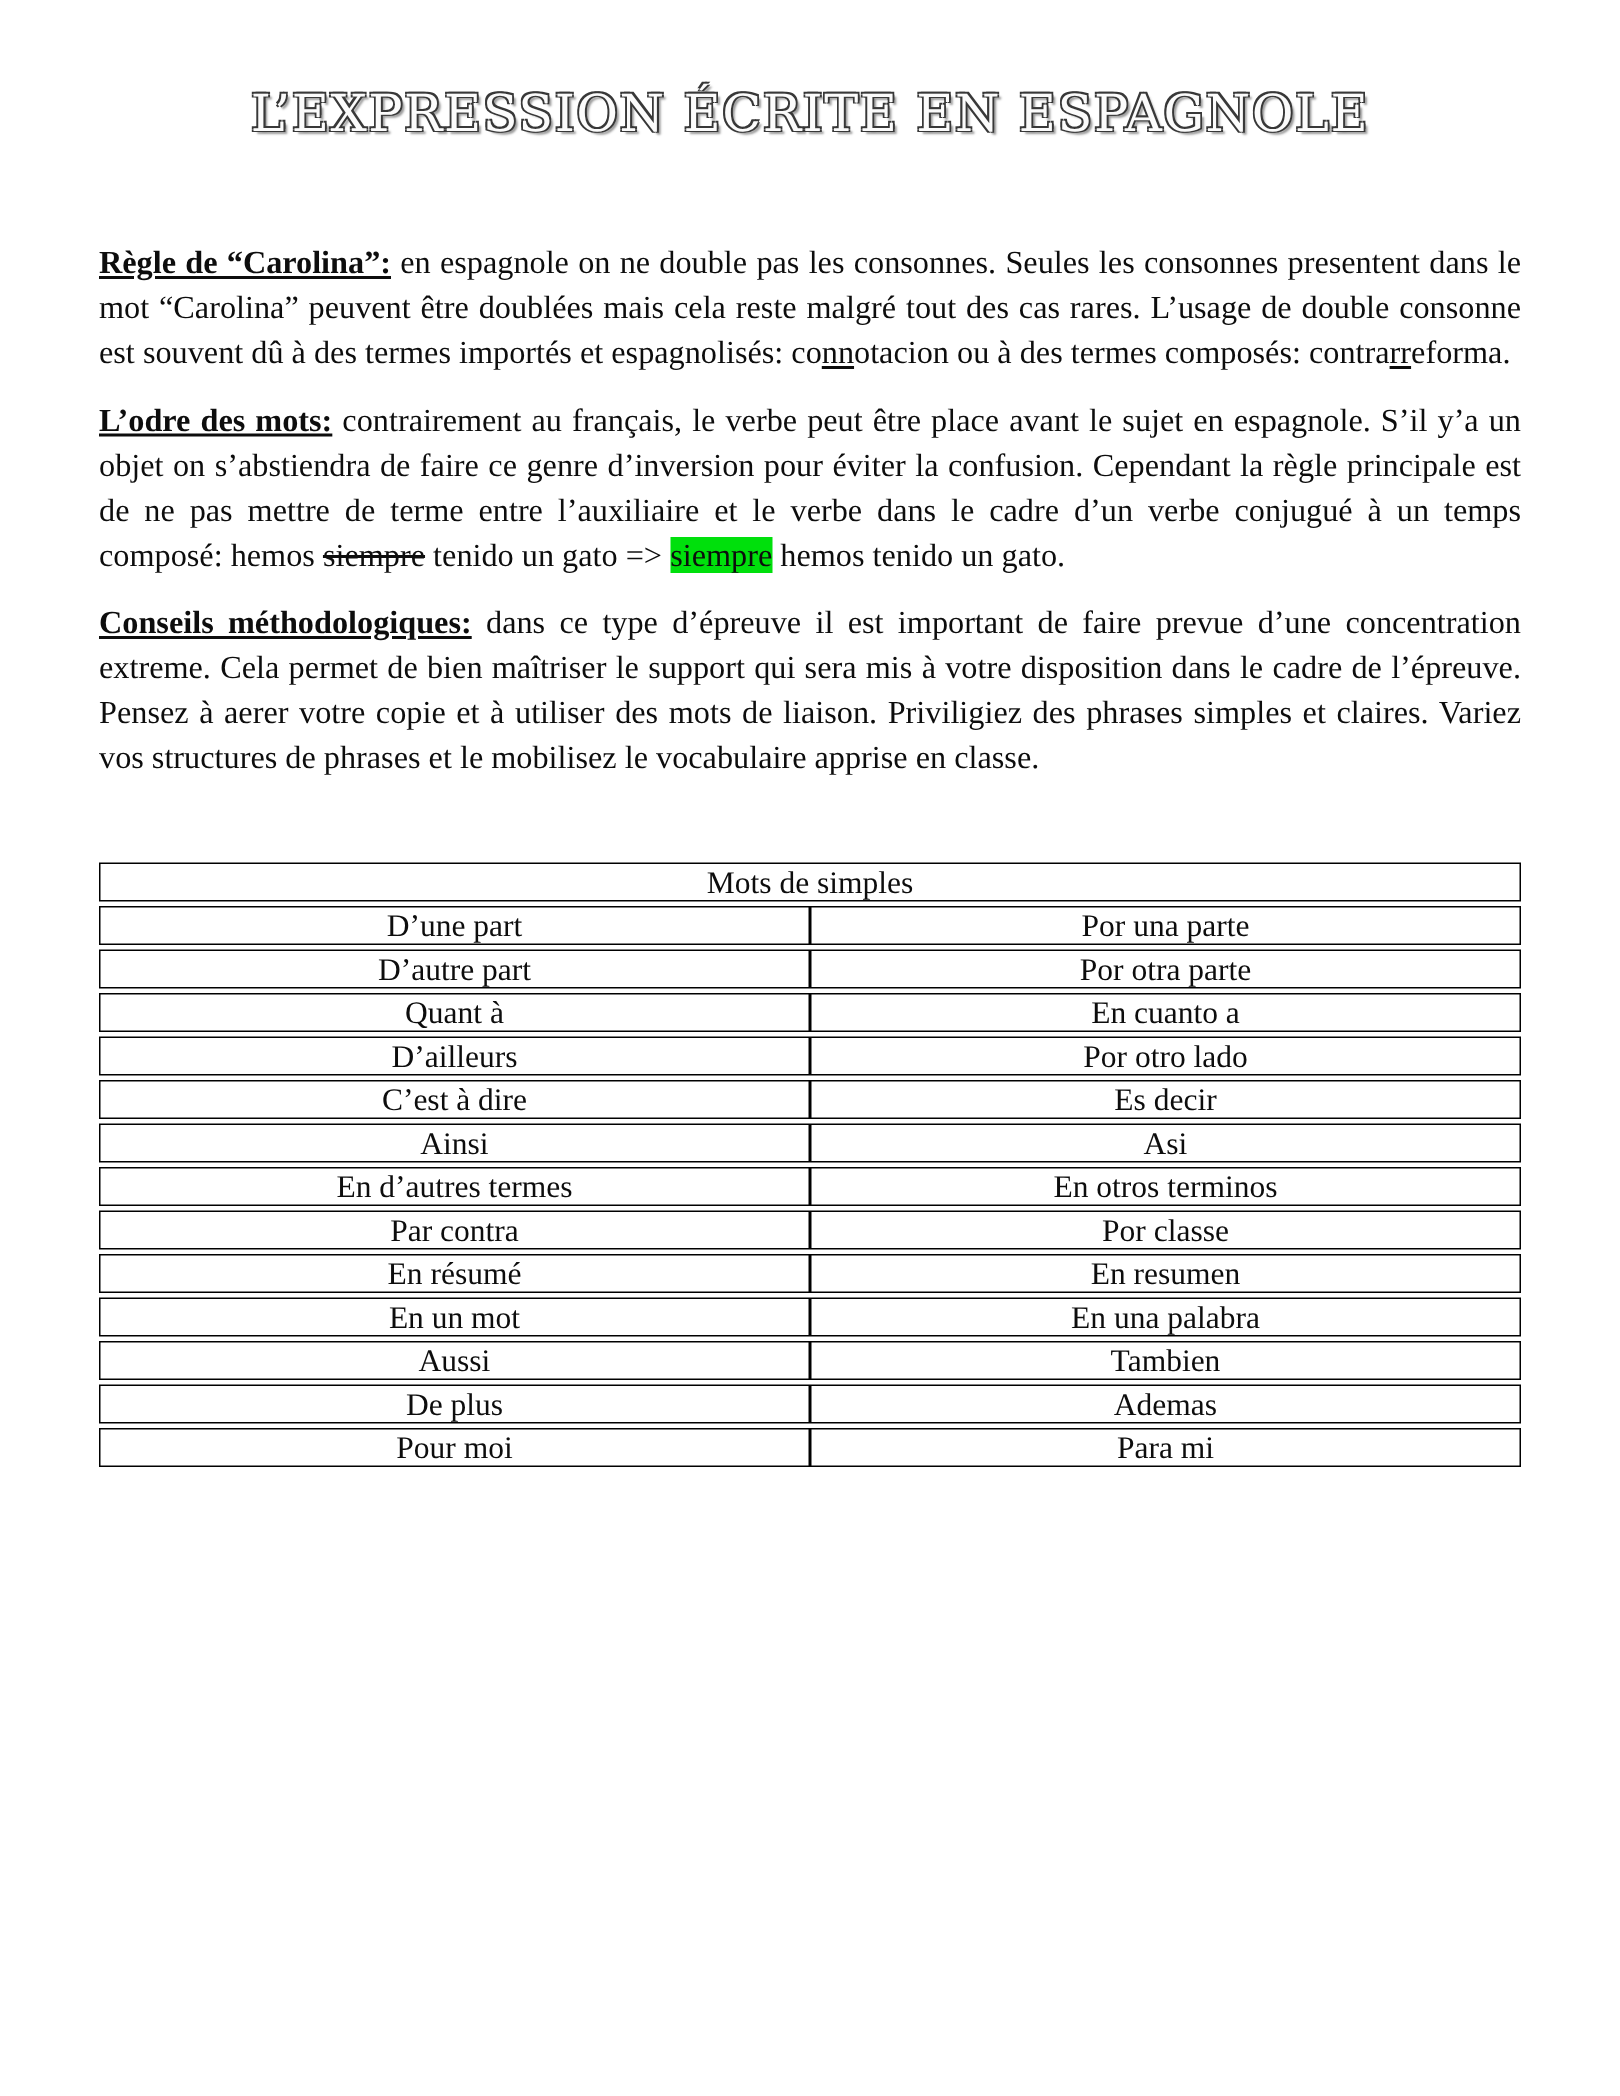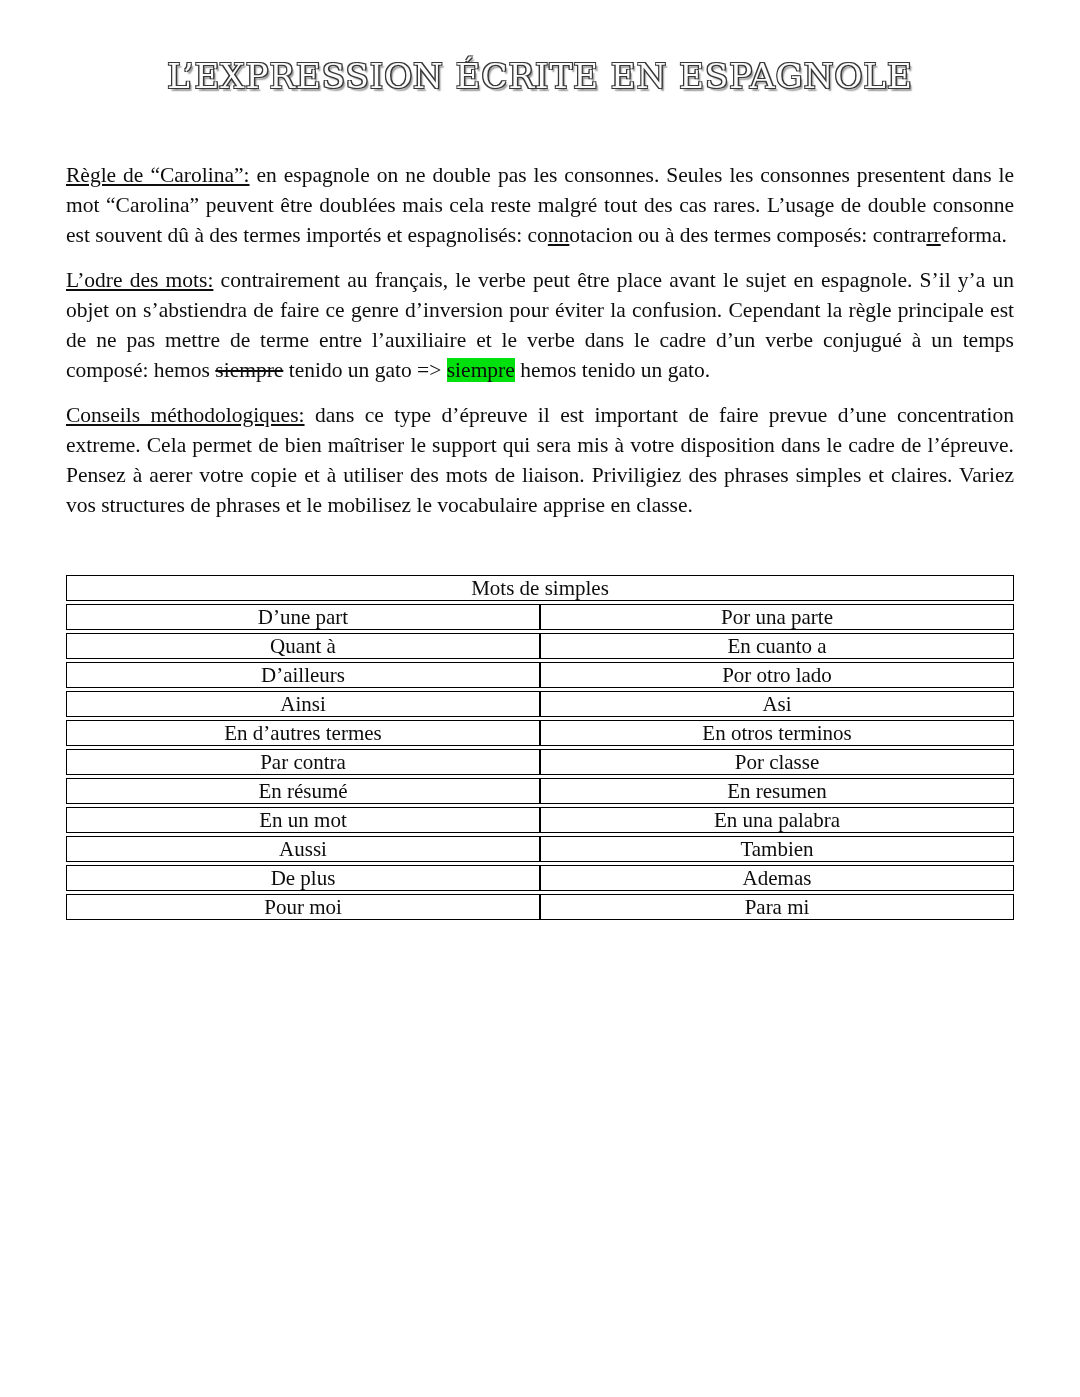--- a/index.html
+++ b/index.html
@@ -34,21 +34,21 @@
        1.2px  1.2px 0 #383838,
        2.5px  2.5px 1.5px #9a9a9a;
   }
   p.para {
     font-size: 21.5px;
     line-height: 30px;
     text-align: justify;
     margin: 0 0 15px 0;
   }
   .lead {
-    font-weight: normal;
+    font-weight: bold;
     text-decoration: underline;
   }
   .u {
     text-decoration: underline;
   }
   .strike {
     text-decoration: line-through;
   }
   .hl {
     background: #00e00c;
@@ -88,26 +88,34 @@
   <table class="liaisons">
     <tbody>
       <tr>
         <td colspan="2">Mots de simples</td>
       </tr>
       <tr>
         <td>D’une part</td>
         <td>Por una parte</td>
       </tr>
       <tr>
+        <td>D’autre part</td>
+        <td>Por otra parte</td>
+      </tr>
+      <tr>
         <td>Quant à</td>
         <td>En cuanto a</td>
       </tr>
       <tr>
         <td>D’ailleurs</td>
         <td>Por otro lado</td>
+      </tr>
+      <tr>
+        <td>C’est à dire</td>
+        <td>Es decir</td>
       </tr>
       <tr>
         <td>Ainsi</td>
         <td>Asi</td>
       </tr>
       <tr>
         <td>En d’autres termes</td>
         <td>En otros terminos</td>
       </tr>
       <tr>

